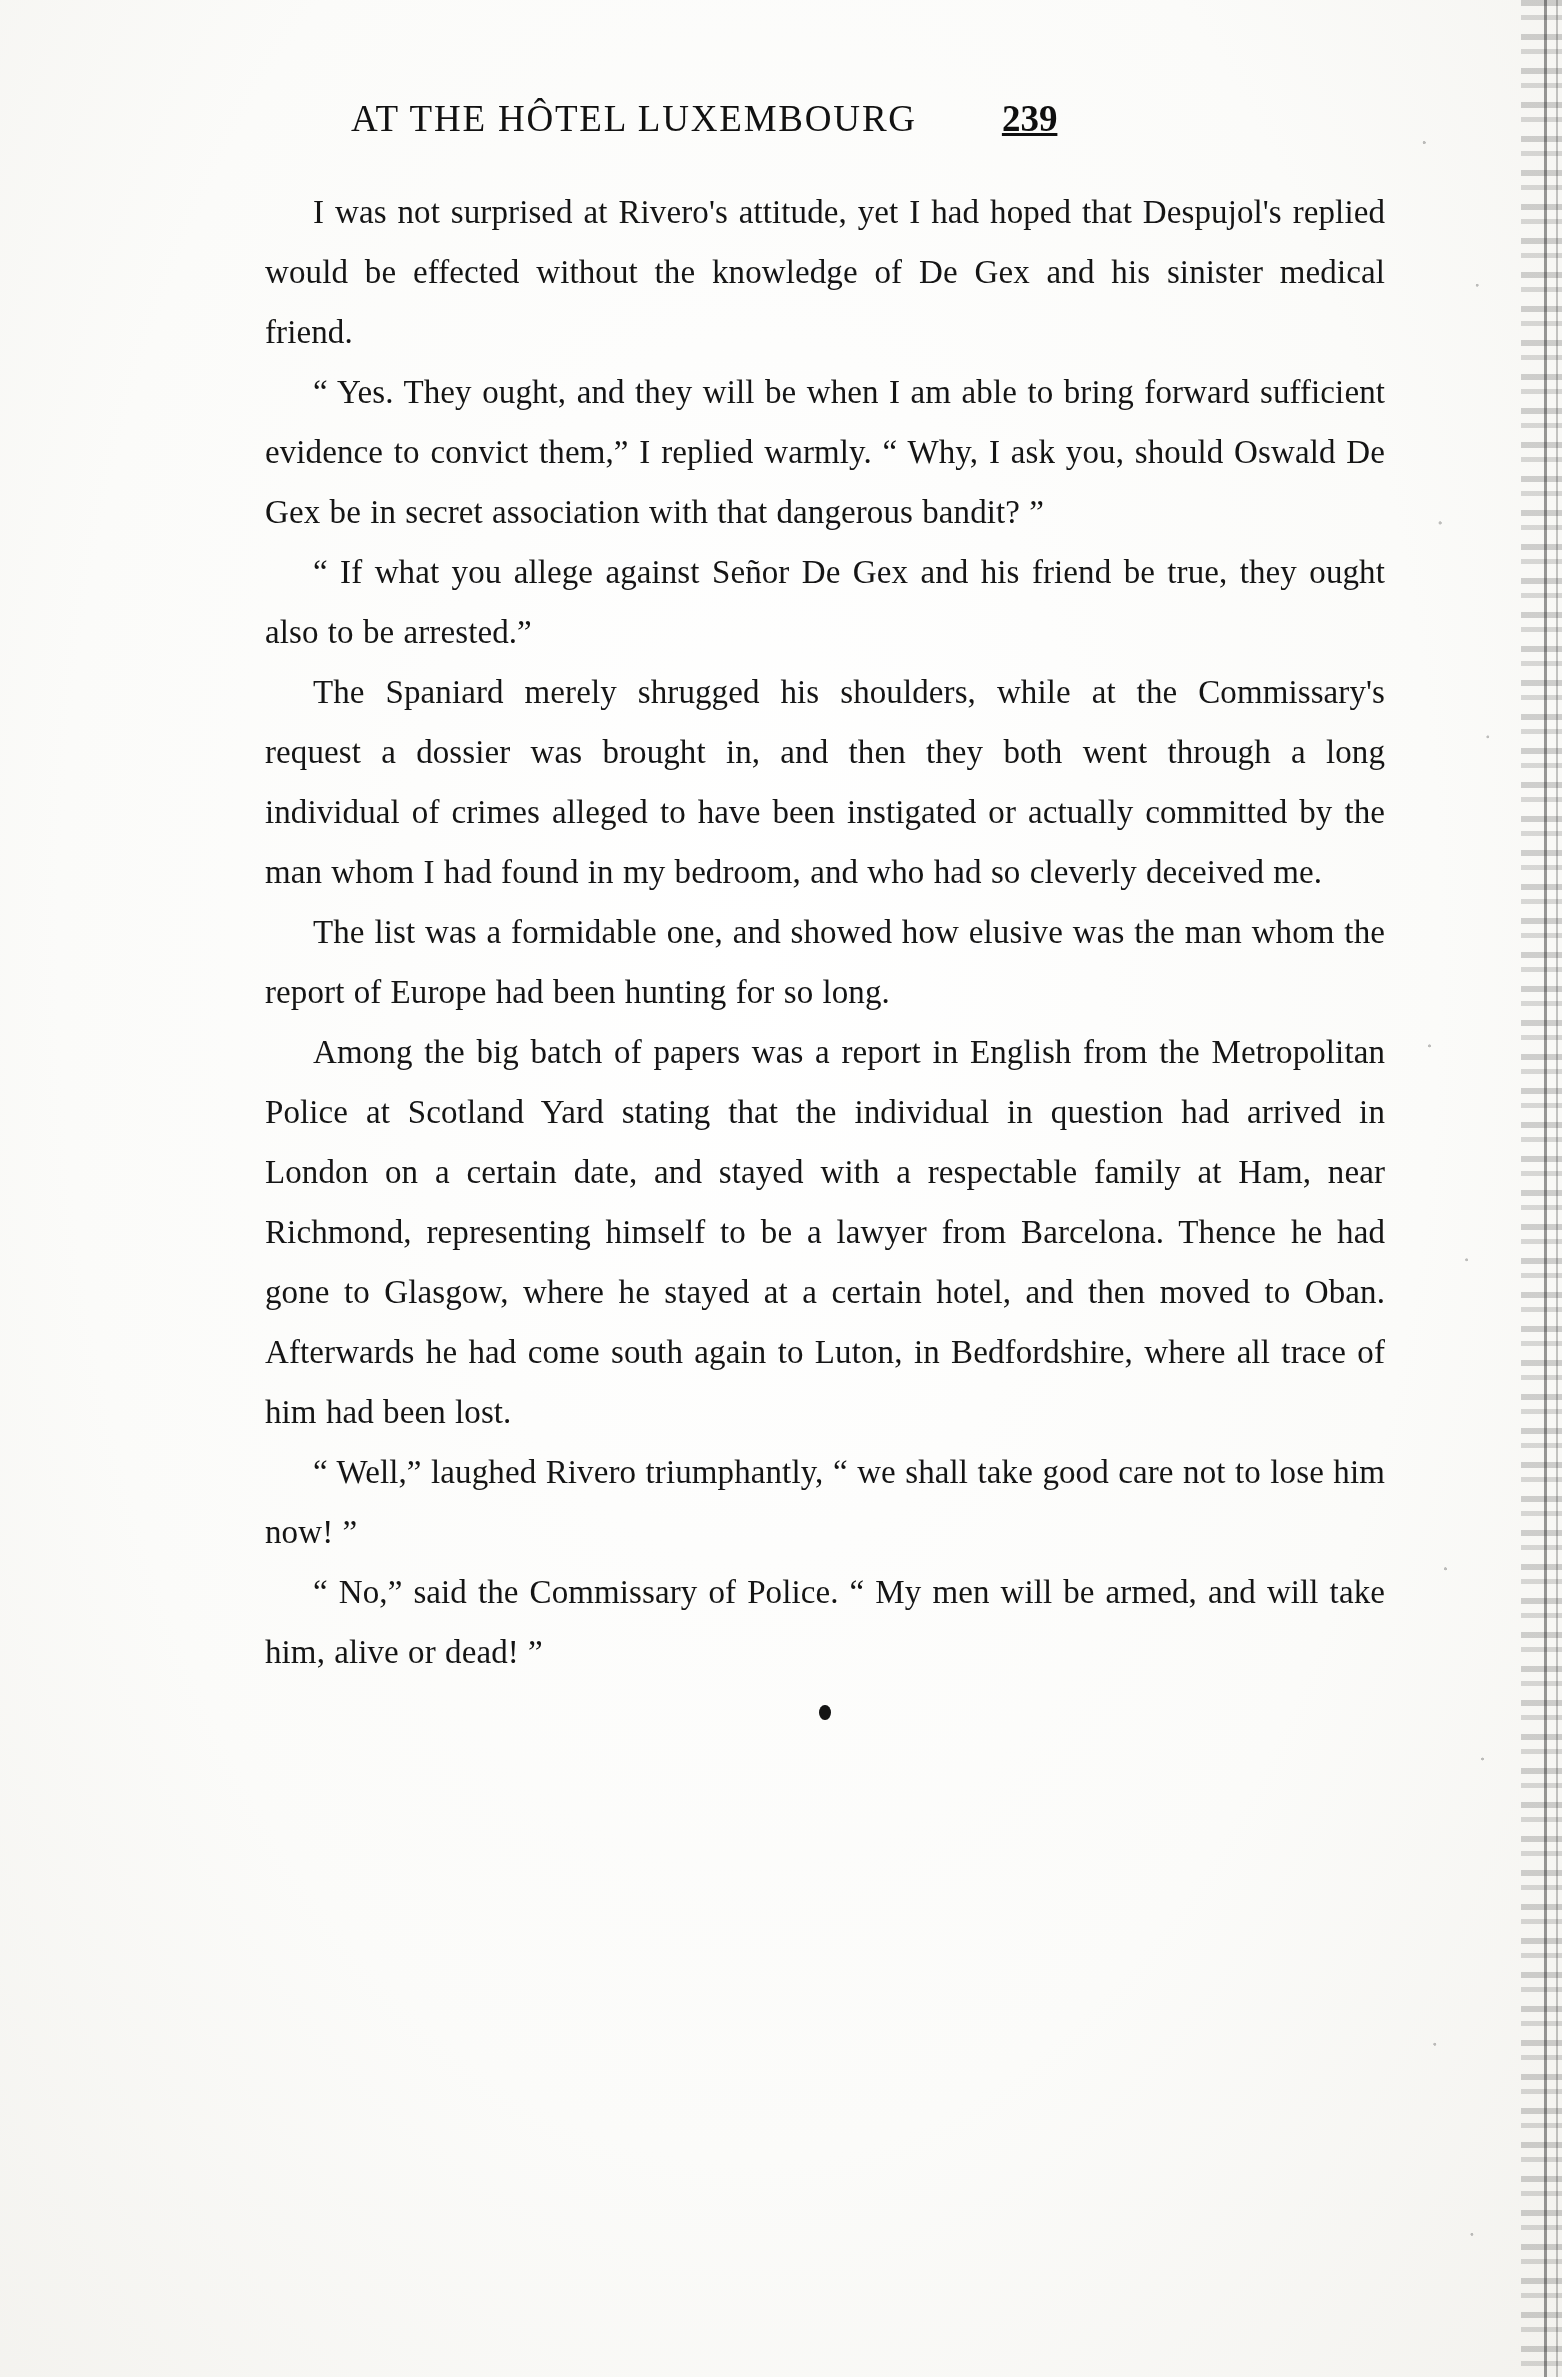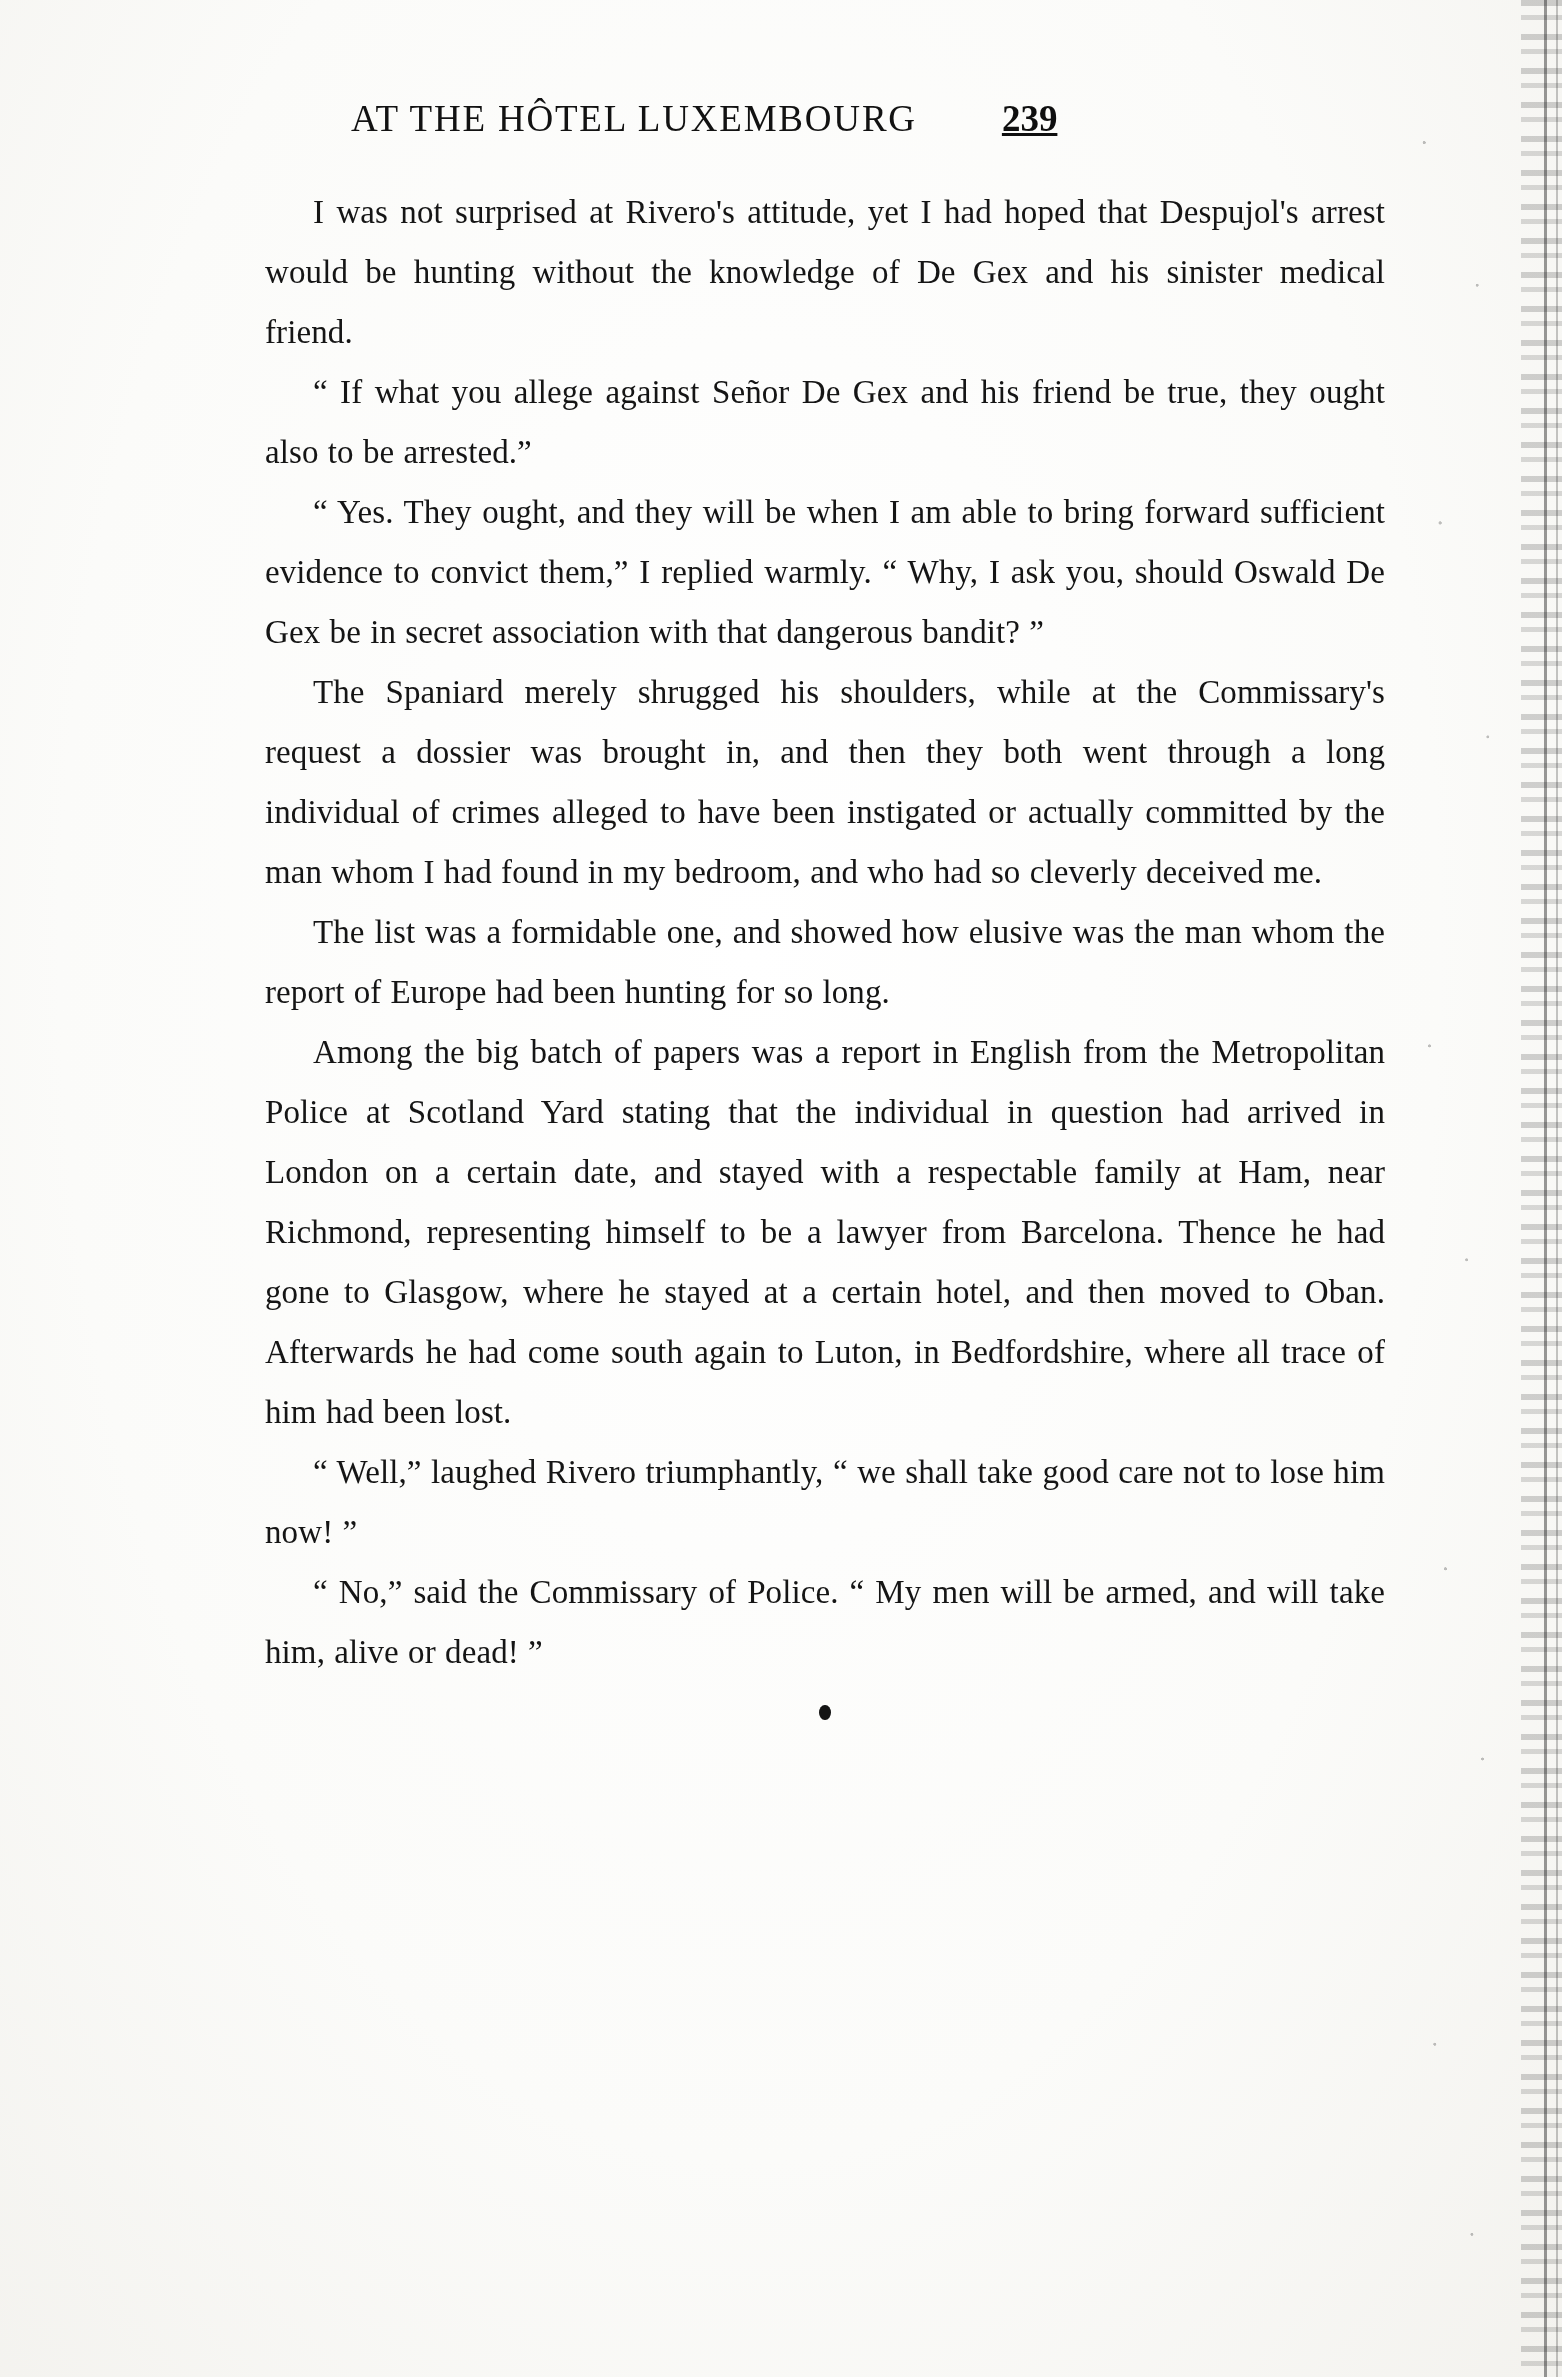--- a/index.html
+++ b/index.html
@@ -143,23 +143,23 @@
   <div class="paper-tint"></div>
 
   <div class="content">
 
     <div class="header-line">
       <div class="running-head">AT THE HÔTEL LUXEMBOURG</div>
       <div class="folio">239</div>
     </div>
 
     <div class="body-text">
-      <p>I was not surprised at Rivero's attitude, yet I had hoped that Despujol's arrest would be hunting without the knowledge of De Gex and his sinister medical friend.</p>
+      <p>I was not surprised at Rivero's attitude, yet I had hoped that Despujol's replied would be effected without the knowledge of De Gex and his sinister medical friend.</p>
+      <p>“ Yes.  They ought, and they will be when I am able to bring forward sufficient evidence to convict them,” I replied warmly.  “ Why, I ask you, should Oswald De Gex be in secret association with that dangerous bandit? ”</p>
       <p>“ If what you allege against Señor De Gex and his friend be true, they ought also to be arrested.”</p>
-      <p>“ Yes.  They ought, and they will be when I am able to bring forward sufficient evidence to convict them,” I replied warmly.  “ Why, I ask you, should Oswald De Gex be in secret association with that dangerous bandit? ”</p>
       <p>The Spaniard merely shrugged his shoulders, while at the Commissary's request a dossier was brought in, and then they both went through a long individual of crimes alleged to have been instigated or actually committed by the man whom I had found in my bedroom, and who had so cleverly deceived me.</p>
       <p>The list was a formidable one, and showed how elusive was the man whom the report of Europe had been hunting for so long.</p>
       <p>Among the big batch of papers was a report in English from the Metropolitan Police at Scotland Yard stating that the individual in question had arrived in London on a certain date, and stayed with a respectable family at Ham, near Richmond, representing himself to be a lawyer from Barcelona.  Thence he had gone to Glasgow, where he stayed at a certain hotel, and then moved to Oban.  Afterwards he had come south again to Luton, in Bedfordshire, where all trace of him had been lost.</p>
       <p>“ Well,” laughed Rivero triumphantly, “ we shall take good care not to lose him now! ”</p>
       <p>“ No,” said the Commissary of Police.  “ My men will be armed, and will take him, alive or dead! ”</p>
     </div>
 
     <div class="end-mark">
       <span class="dot"></span>
     </div>

